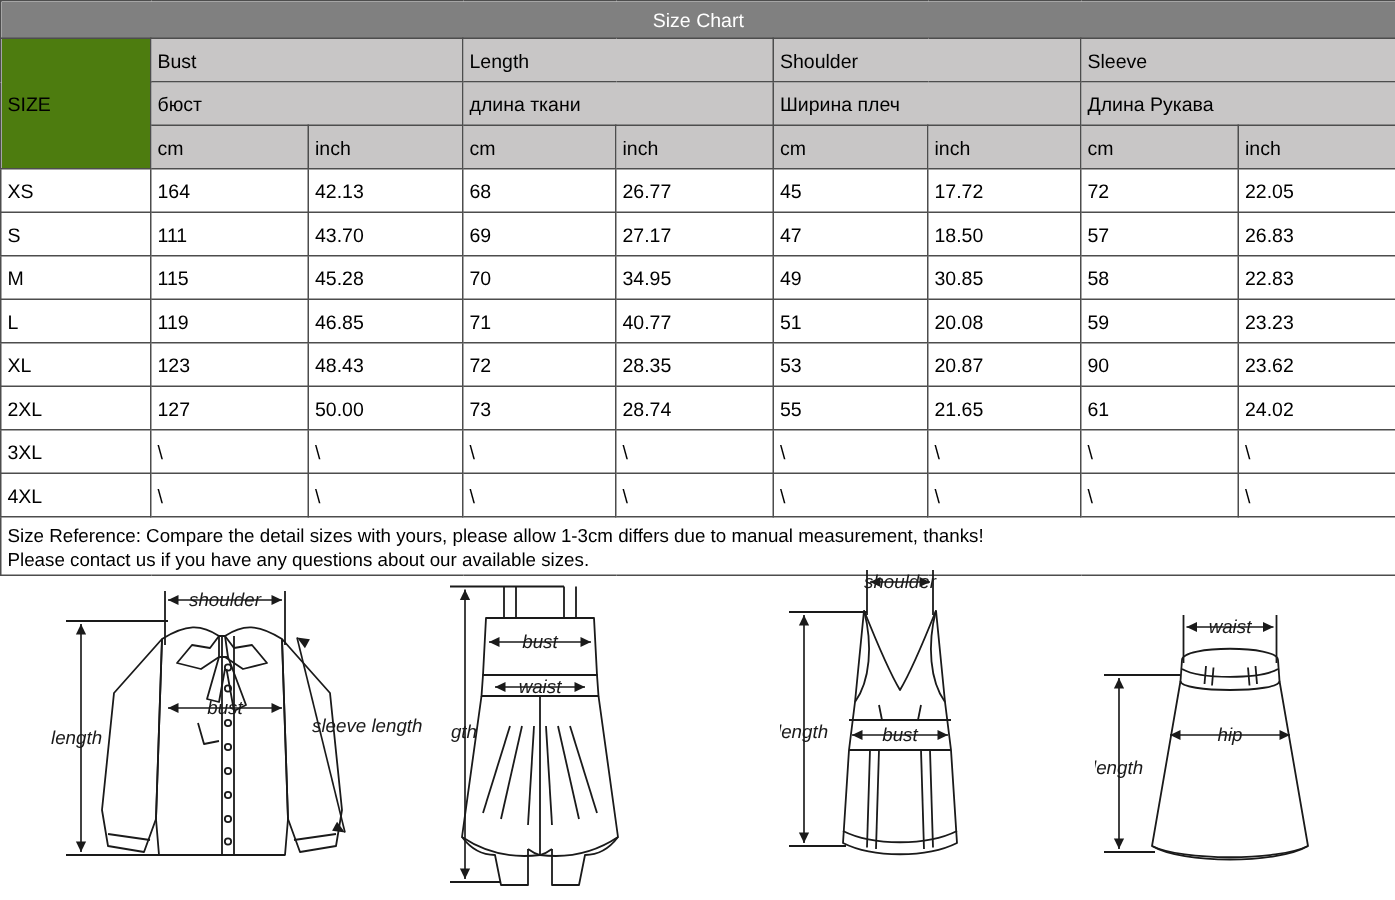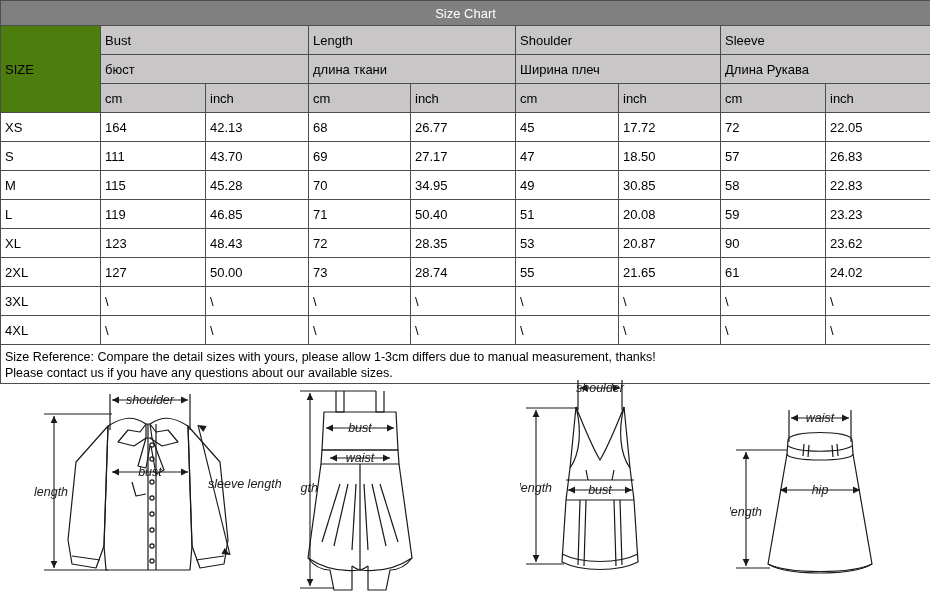--- a/index.html
+++ b/index.html
@@ -153,21 +153,21 @@
           <td>49</td>
           <td>30.85</td>
           <td>58</td>
           <td>22.83</td>
         </tr>
         <tr class="data-row">
           <td>L</td>
           <td>119</td>
           <td>46.85</td>
           <td>71</td>
-          <td>50.40</td>
+          <td>40.77</td>
           <td>51</td>
           <td>20.08</td>
           <td>59</td>
           <td>23.23</td>
         </tr>
         <tr class="data-row">
           <td>XL</td>
           <td>123</td>
           <td>48.43</td>
           <td>72</td>

